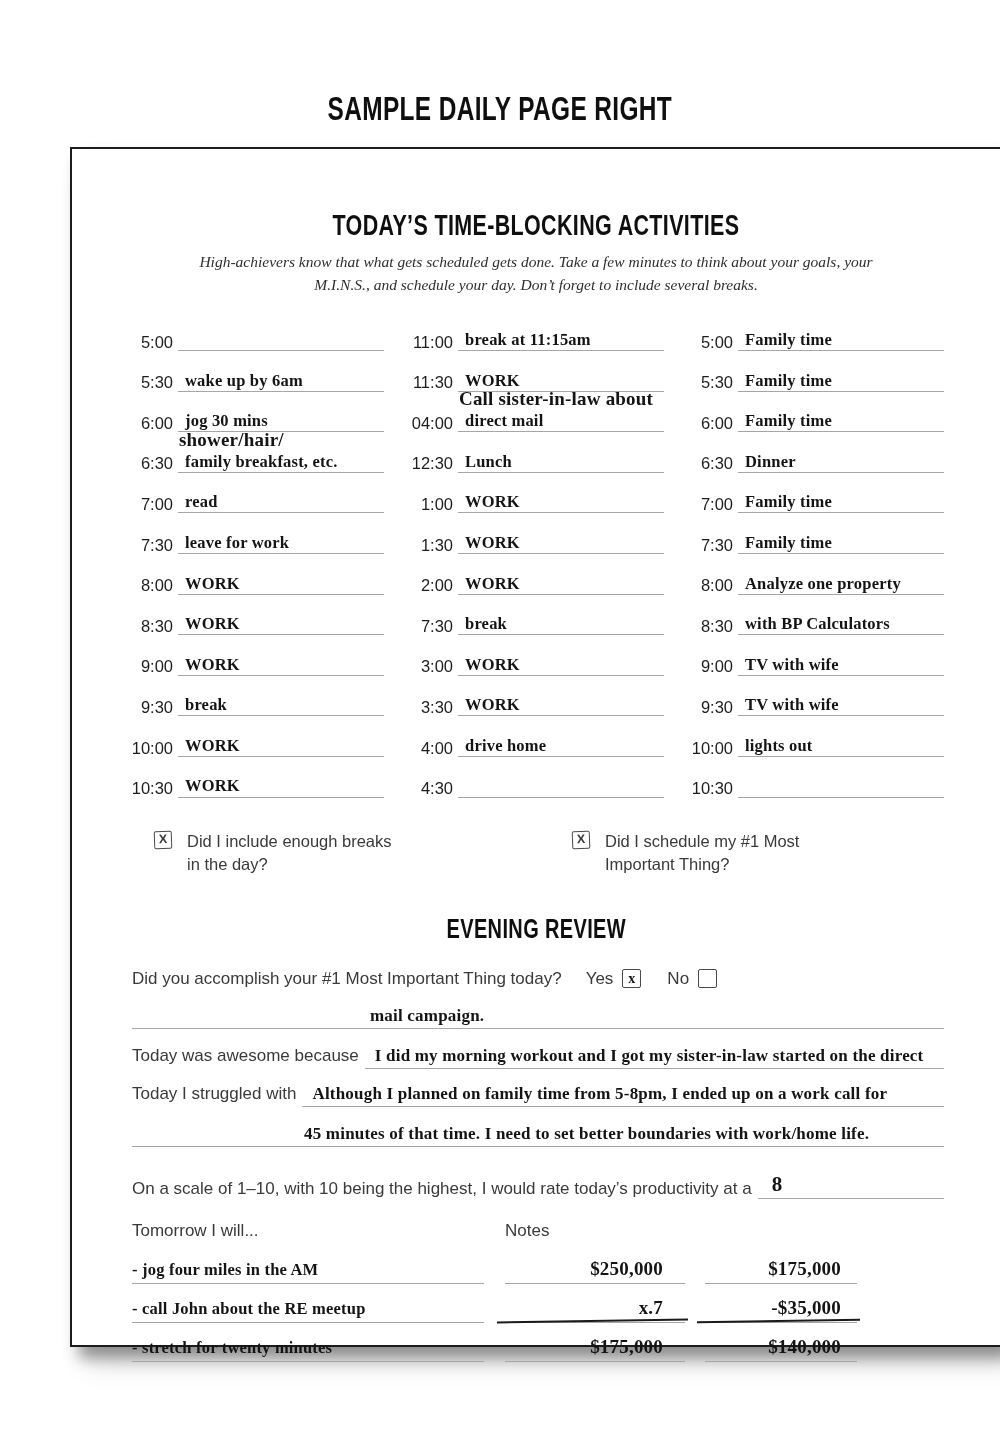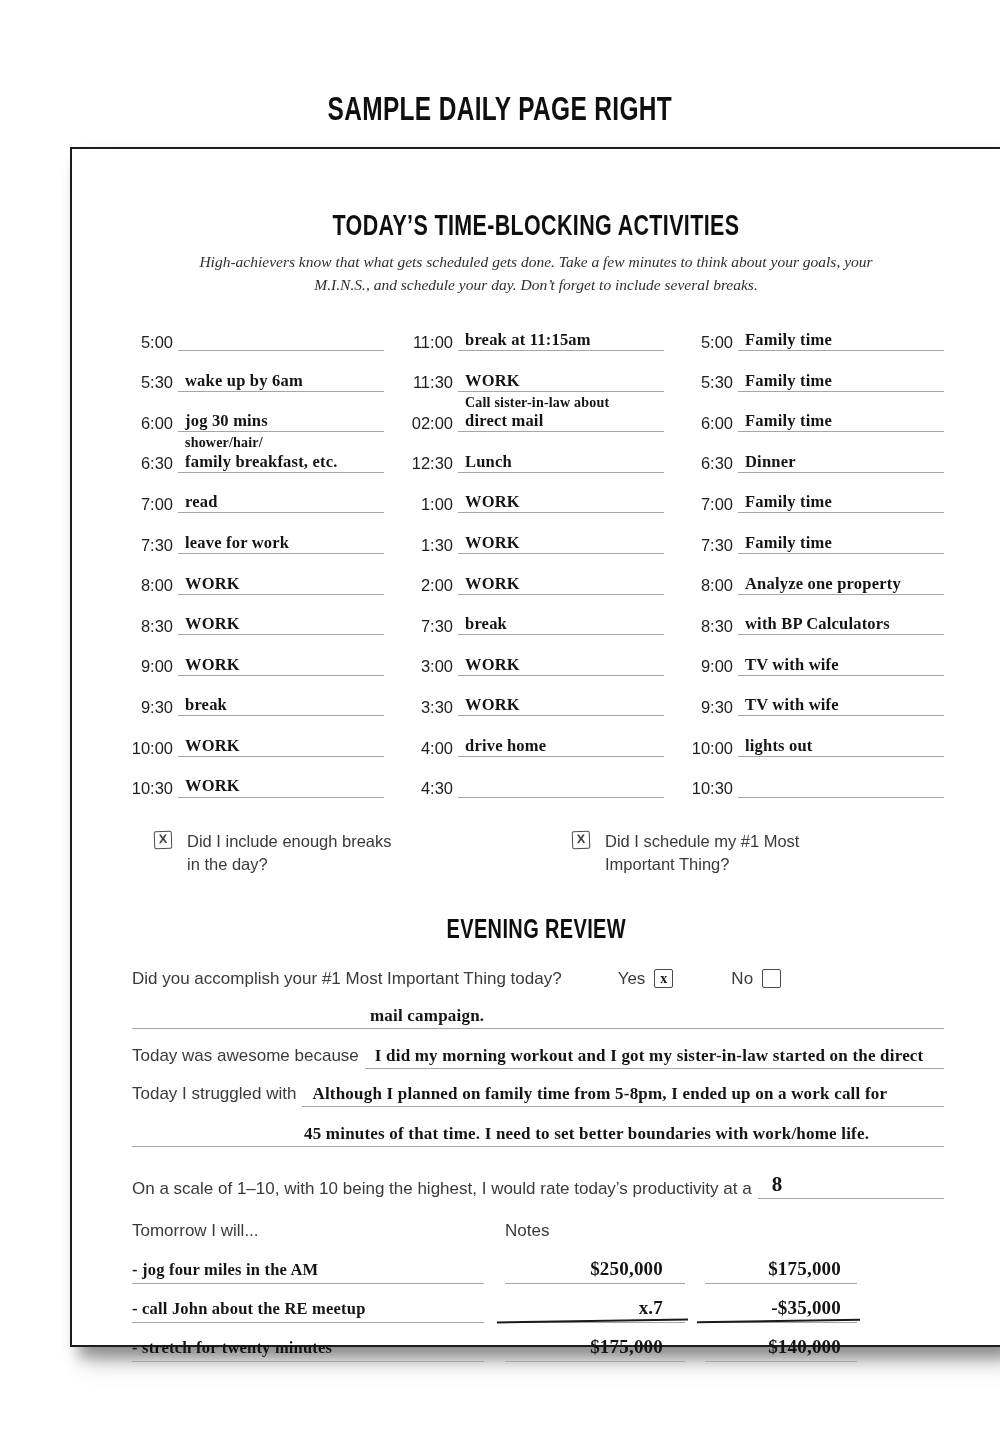--- a/index.html
+++ b/index.html
@@ -18,31 +18,31 @@
   .section-title { margin-top:60px; text-align:center; font-size:29px; }
   .subtitle { margin-top:8px; text-align:center; font-family:"Liberation Serif", serif; font-style:italic; font-size:15.5px; color:#2e2e2e; line-height:1.5; }
   .hand { font-family: cursive; font-weight:600; color:#141414; letter-spacing:0.2px; }
   
   .schedule { display:flex; margin:14px 56px 0 56px; gap:24px; }
   .sched-col { flex:1; min-width:0; }
   .slot { display:flex; align-items:flex-end; height:40.6px; }
   .time { width:50px; flex:0 0 50px; text-align:right; font-size:16.5px; color:#1e1e1e; padding-right:5px; line-height:1; padding-bottom:1px; }
   .slot-line { flex:1; border-bottom:1px solid #a6a6a6; position:relative; height:100%; display:flex; align-items:flex-end; }
   .entry { font-size:16.5px; padding:0 0 1px 7px; white-space:nowrap; line-height:1.1; }
-  .above { position:absolute; left:7px; bottom:21px; font-size:14px; white-space:nowrap; line-height:1.1; }
+  .above { position:absolute; left:1px; bottom:21px; font-size:19px; white-space:nowrap; line-height:1.1; }
   
   .checks-row { display:flex; margin:32px 56px 0 56px; }
   .check-item { width:50%; display:flex; gap:15px; font-size:16.5px; line-height:1.4; color:#3a3a3a; }
   .check-item.first { padding-left:26px; }
   .check-item.second { padding-left:36px; }
   .ckbox { width:18px; height:18px; flex:0 0 18px; border:1.6px solid #4a4a4a; display:flex; align-items:center; justify-content:center; margin-top:1px; transform:rotate(-2deg); border-radius:2px; }
   .ckmark { font-size:12.5px; font-weight:700; }
   
   .er-title { margin-top:38px; text-align:center; font-size:27px; }
-  .q-row { margin:24px 56px 0 60px; font-size:17px; display:flex; align-items:center;gap:32px; }
+  .q-row { margin:24px 56px 0 60px; font-size:17px; display:flex; align-items:center; }
   .yes-group,.no-group { display:flex; align-items:center; gap:9px; }
   .yes-group { margin-left:24px; } .no-group { margin-left:26px; }
   .ckbox2 { width:19px; height:19px; border:1.6px solid #4a4a4a; display:flex; align-items:center; justify-content:center; border-radius:2px; }
   .ckbox2 .hand { font-size:14px; }
   .write-row { margin:16px 56px 0 60px; display:flex; align-items:flex-end; font-size:17px; }
   .wlabel { white-space:nowrap; padding-bottom:3px; }
   .wline { flex:1; border-bottom:1px solid #a6a6a6; position:relative; display:flex; align-items:flex-end; min-height:24px; margin-left:6px; }
   .wtext { font-size:17px; padding:0 0 2px 10px; white-space:nowrap; }
   .full .wline { margin-left:0; }
   .indent-a { padding-left:238px; }
@@ -166,21 +166,21 @@
             <span class="hand entry">break at 11:15am</span>
           </span>
         </div>
         <div class="slot">
           <span class="time">11:30</span>
           <span class="slot-line">
             <span class="hand entry">WORK</span>
           </span>
         </div>
         <div class="slot">
-          <span class="time">02:00</span>
+          <span class="time">04:00</span>
           <span class="slot-line">
             <span class="hand above">Call sister-in-law about</span>
             <span class="hand entry">direct mail</span>
           </span>
         </div>
         <div class="slot">
           <span class="time">12:30</span>
           <span class="slot-line">
             <span class="hand entry">Lunch</span>
           </span>

